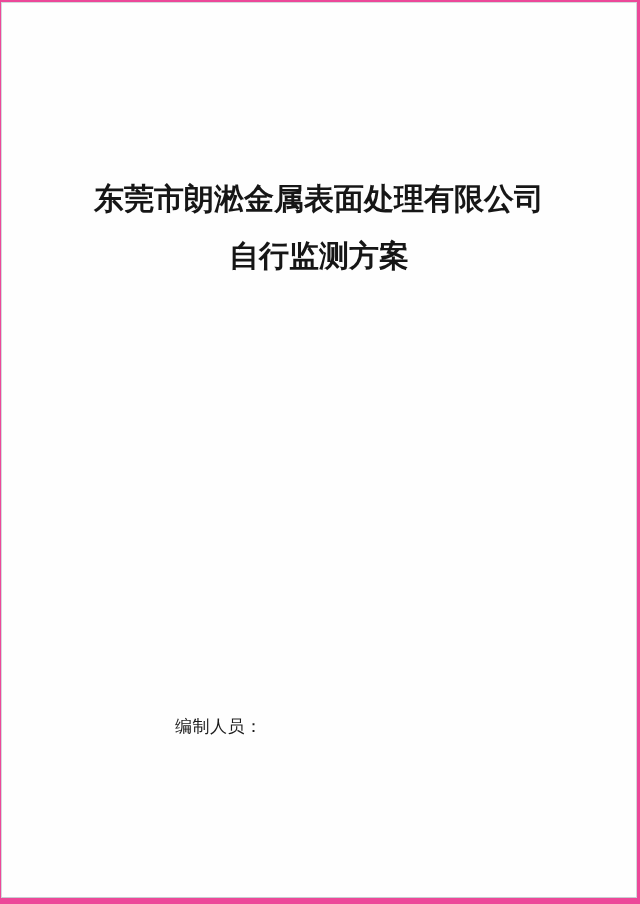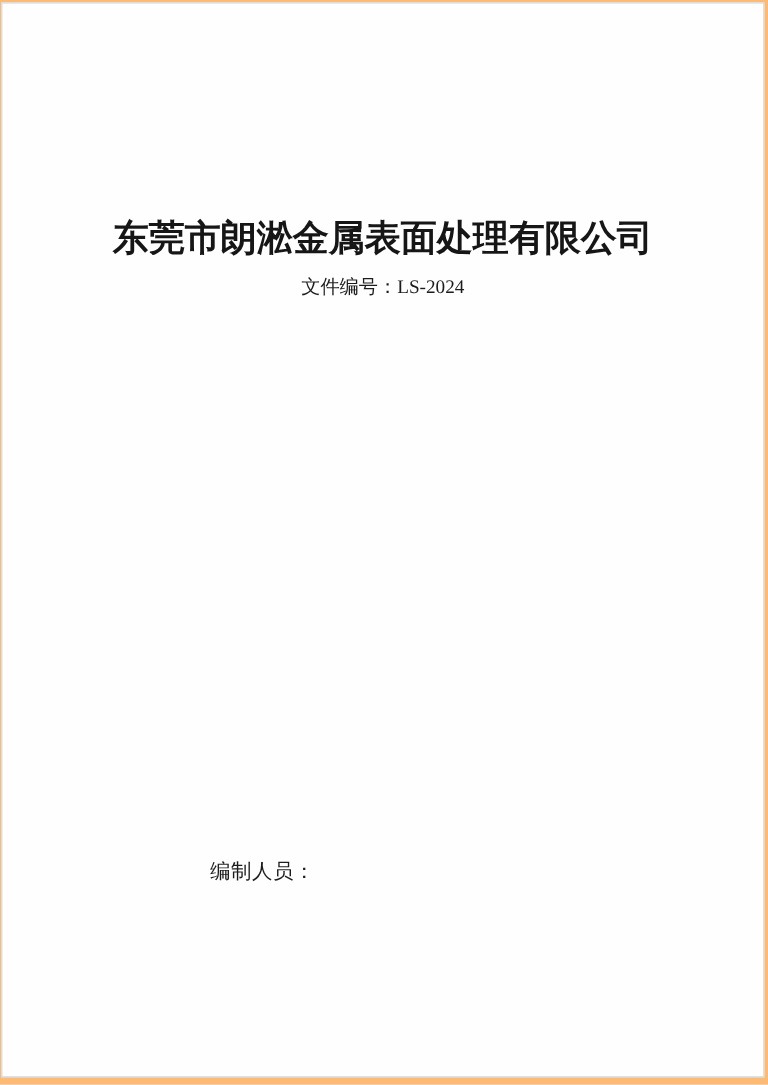--- a/index.html
+++ b/index.html
@@ -7,21 +7,21 @@
     width: 640px;
     height: 904px;
     background: #e9eced;
     font-family: "Liberation Serif", "DejaVu Serif", serif;
     overflow: hidden;
   }
   .canvas {
     position: relative;
     width: 640px;
     height: 904px;
-    background: #fdba74;
+    background: #ec4899;
     padding-left: 22px;
   }
   .page {
     position: absolute;
     left: 1px;
     top: 2px;
     width: 636px;
     height: 896px;
     background: #fefefe;
     border: 1px solid #d3d9db;
@@ -77,23 +77,21 @@
   }
 </style>
 </head>
 <body>
 
 <div class="canvas">
   <div class="page">
 
     <div class="title-block">
       <div class="title-line">东莞市朗淞金属表面处理有限公司</div>
-      <div class="doc-number">
-        <span>文件编号：</span><span>LS-2024</span>
-      </div>
+      <div class="title-line second">自行监测方案</div>
     </div>
 
     <div class="prepared-row">
       <span class="prepared-label">编制人员：</span>
     </div>
 
   </div>
 </div>
 
 </body></html>

